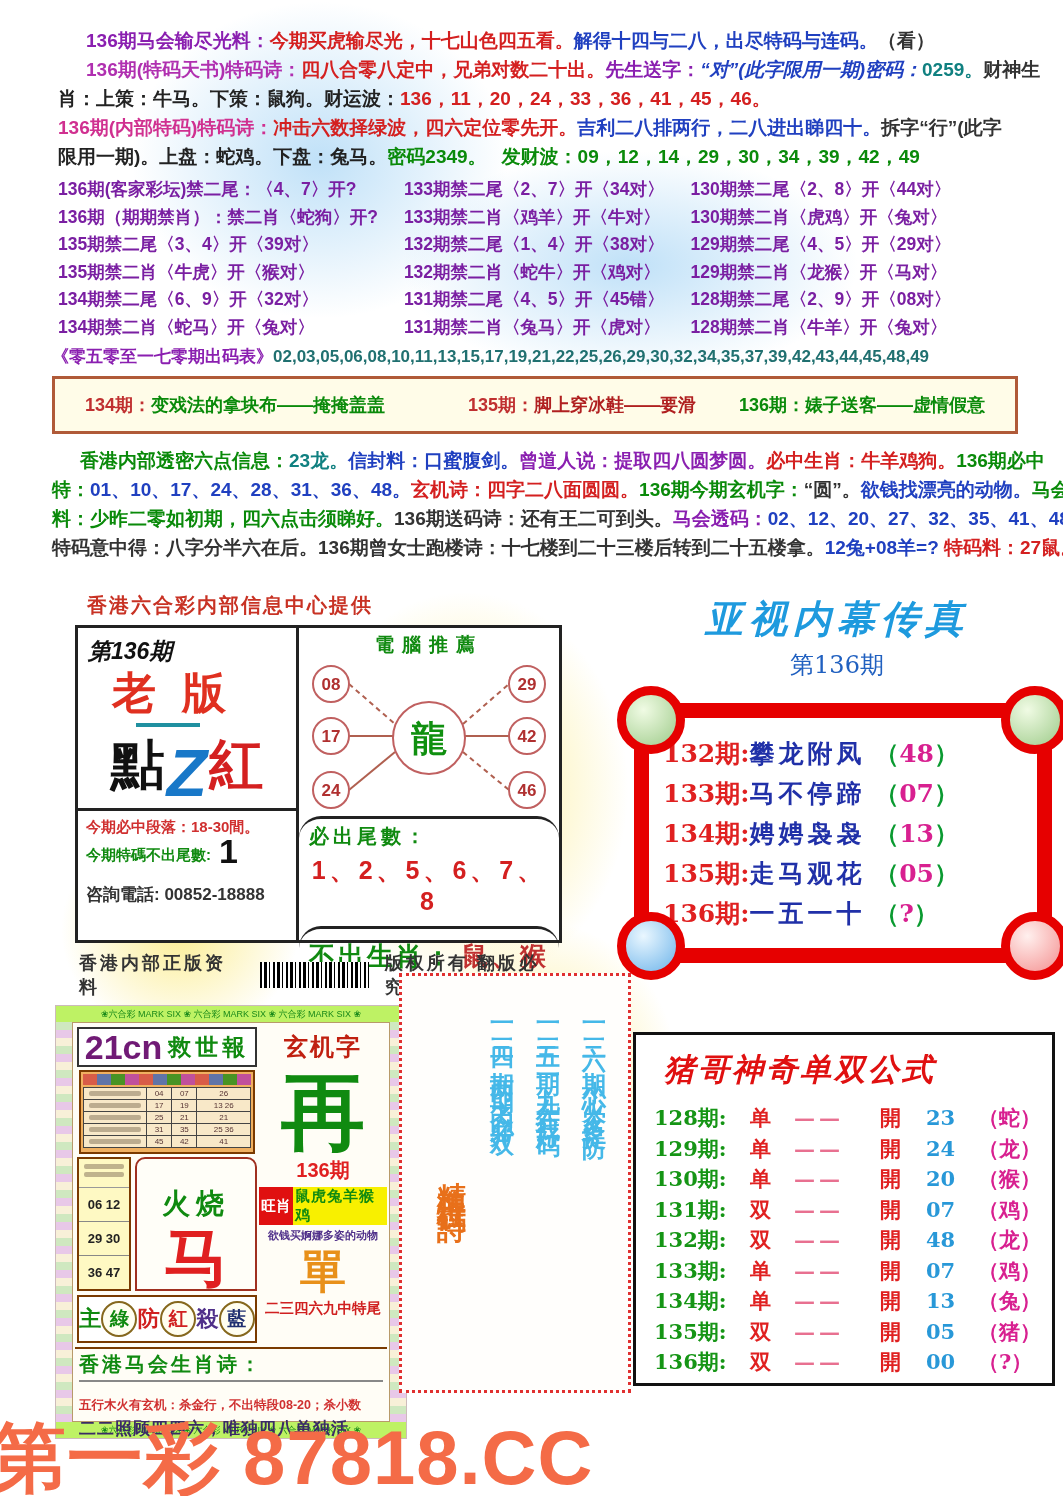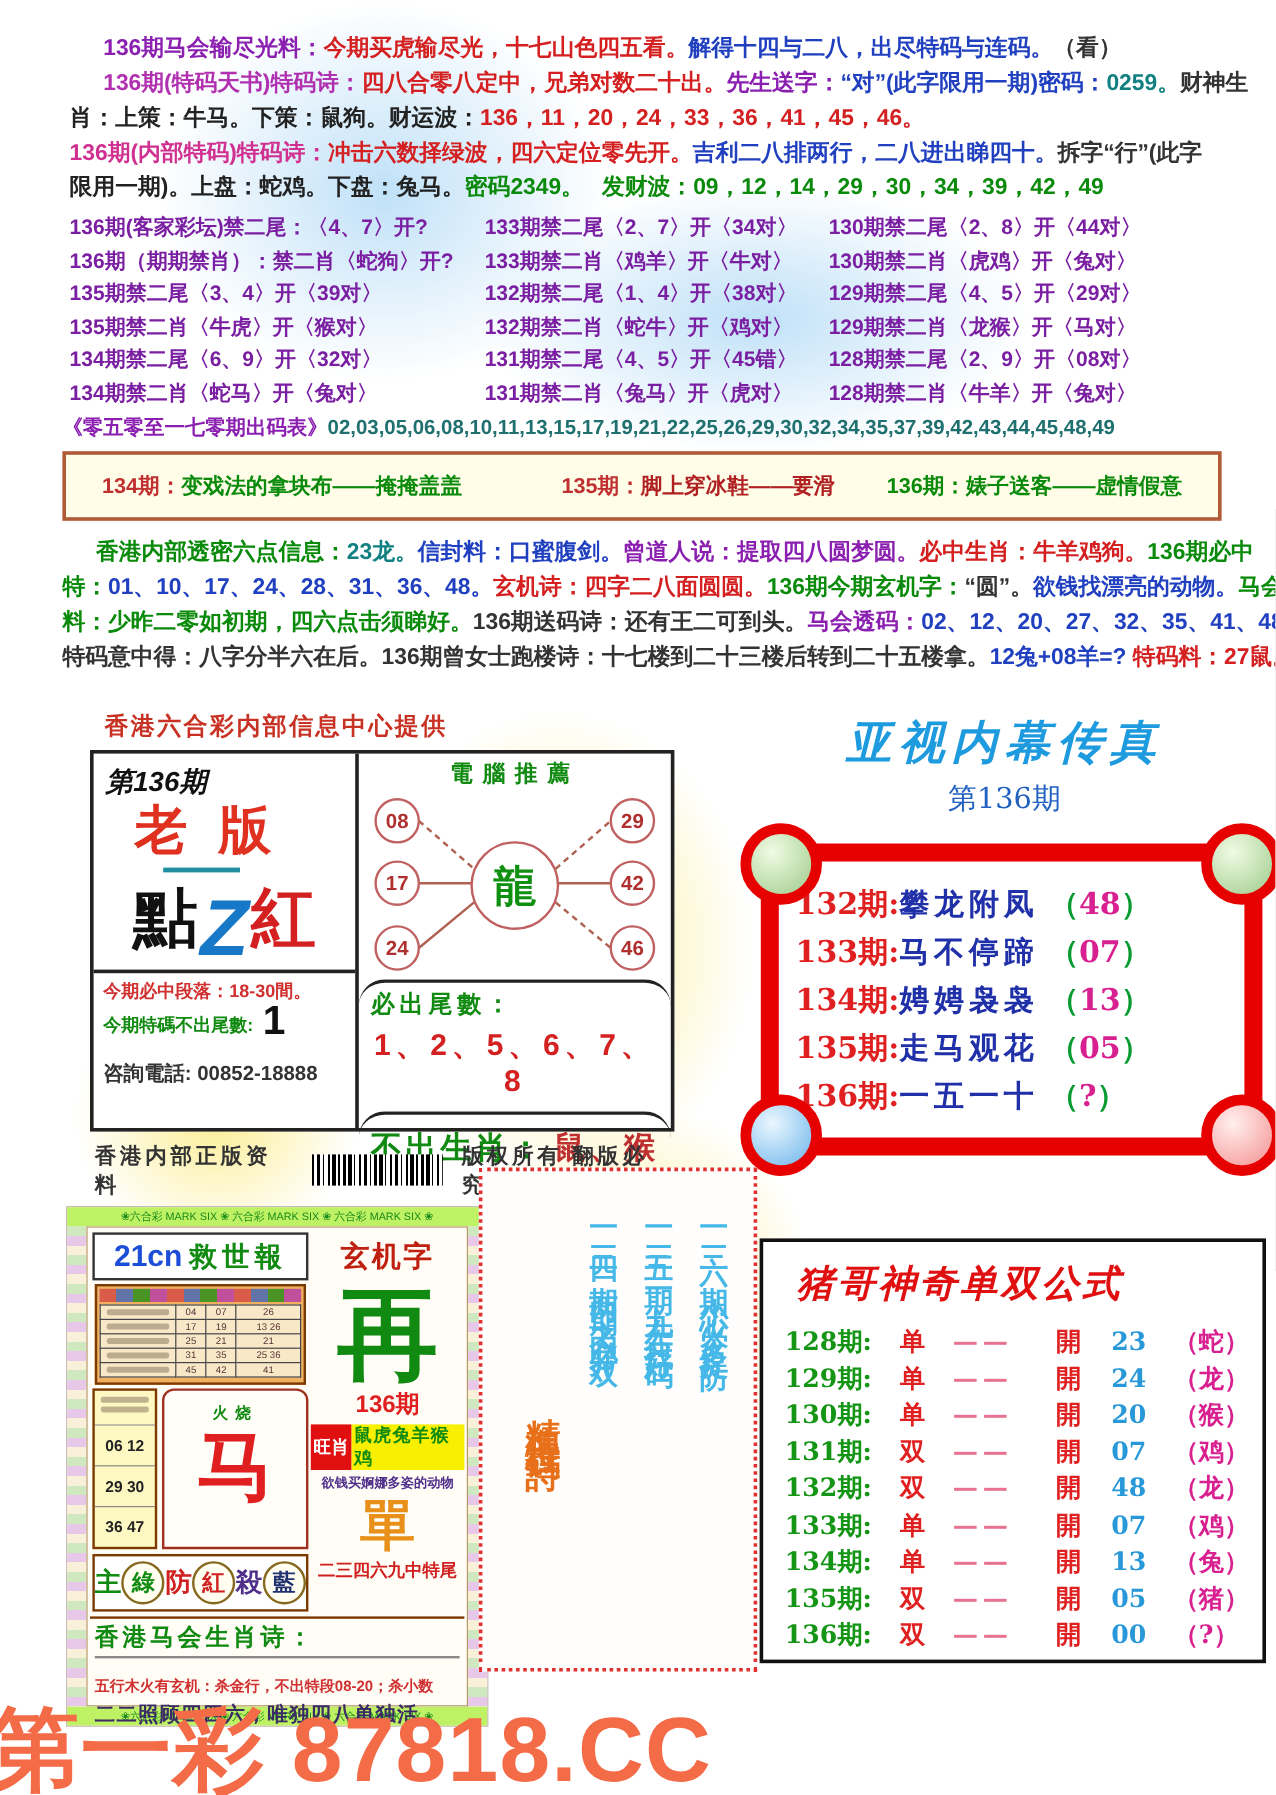--- a/index.html
+++ b/index.html
@@ -73,40 +73,40 @@
   
   .ms-card{background:#f6eef6;border:1px solid #cbb;}
   .ms-strip{position:absolute;left:0;right:0;height:16px;overflow:hidden;font-size:9px;line-height:16px;
             color:#1a8a1a;white-space:nowrap;text-align:center;background:#bef264;}
   .ms-side{position:absolute;top:16px;bottom:16px;width:16px;overflow:hidden;
            background:repeating-linear-gradient(180deg,#cfe8c0 0 8px,#e8c8e8 8px 16px,#f8f0d8 16px 24px);}
   .ms-inner{position:absolute;left:16px;top:16px;right:16px;bottom:16px;background:#fffdf6;border:1px solid #b89a6a;
             display:grid;grid-template-columns:58px 1fr 128px;grid-template-rows:44px 86px 138px 52px 78px;padding:2px;}
   .ms-title-box{grid-column:1/3;grid-row:1;border:2px solid #333;background:#fff;margin:2px;display:flex;
                 align-items:center;justify-content:center;gap:6px;}
-  .ms-21cn{font-size:25px;font-weight:bold;color:#1d4ed8;}
+  .ms-21cn{font-size:34px;font-weight:bold;color:#701a75;}
   .ms-jsb{font-size:23px;font-weight:bold;color:#108a10;letter-spacing:4px;}
   .ms-xjz{grid-column:3;grid-row:1;display:flex;align-items:center;justify-content:center;
           font-size:24px;font-weight:bold;color:#c02010;letter-spacing:2px;}
   .ms-stat{grid-column:1/3;grid-row:2;margin:1px 4px;background:#f0b060;border:2px solid #7a3a00;padding:2px;}
   .ms-stat-head{height:11px;background:repeating-linear-gradient(90deg,#d04040 0 14px,#3060c0 14px 28px,#108a10 28px 42px,#b030b0 42px 56px);opacity:.75;margin-bottom:2px;}
   .ms-stat table{border-collapse:collapse;width:100%;background:#f8e8c8;}
   .ms-stat td{border:1px solid #444;font-size:8px;color:#533;text-align:center;height:11px;padding:0;}
   .blurbar{display:block;width:85%;height:5px;margin:0 auto;background:#8a7a60;opacity:.55;border-radius:2px;}
   .ms-zai{grid-column:3;grid-row:2;display:flex;align-items:center;justify-content:center;
           font-size:84px;font-weight:bold;color:#108a10;line-height:80px;}
   .ms-pairs{grid-column:1;grid-row:3;border:2px solid #7a3a00;margin:2px;background:#fef9c3;display:flex;flex-direction:column;}
   .ms-pairs .head{height:24px;border-bottom:1px solid #999;padding:2px;}
   .ms-pairs .head .blurbar{margin-top:3px;}
   .ms-pairs .cell{flex:1;border-bottom:1px solid #888;display:flex;align-items:center;justify-content:center;
                   font-size:13px;font-weight:bold;color:#222;}
   .ms-pairs .cell:last-child{border-bottom:none;}
   .ms-huoshao{grid-column:2;grid-row:3;border:2px solid #a03020;border-radius:10px 10px 0 0;margin:2px;
               display:flex;flex-direction:column;align-items:center;background:#fffef8;}
-  .ms-hs-t{font-size:13px;font-weight:bold;color:#108a10;letter-spacing:6px;padding-top:10px;}
+  .ms-hs-t{font-size:28px;font-weight:bold;color:#108a10;letter-spacing:6px;padding-top:26px;}
   .ms-ma{font-size:64px;font-weight:bold;color:#e02020;line-height:70px;}
   .ms-wang{grid-column:3;grid-row:3/5;display:flex;flex-direction:column;align-items:center;gap:3px;padding-top:2px;}
   .ms-wqi{font-size:20px;font-weight:bold;color:#e02020;}
   .ms-wrow{display:flex;align-items:stretch;width:100%;}
   .ms-wlab{background:#e01010;color:#fff;font-size:15px;font-weight:bold;padding:3px 2px;display:flex;align-items:center;}
   .ms-wval{background:#f8f000;color:#108a10;font-size:15px;font-weight:bold;display:flex;align-items:center;
            padding:0 2px;letter-spacing:1px;flex:1;justify-content:center;}
   .ms-yq{font-size:11px;font-weight:bold;color:#50308a;white-space:nowrap;}
   .ms-dan{font-size:46px;font-weight:bold;color:#e8901a;line-height:50px;}
   .ms-tw{font-size:14.5px;font-weight:bold;color:#d02020;white-space:nowrap;}
@@ -146,21 +146,21 @@
 
   <div class="wm blue" style="left:130px;top:0px;width:380px;height:320px;"></div>
   <div class="wm blue" style="left:400px;top:150px;width:460px;height:230px;"></div>
   <div class="wm yellow" style="left:300px;top:590px;width:330px;height:400px;"></div>
   <div class="wm yellow" style="left:400px;top:920px;width:280px;height:320px;"></div>
   <div class="wm yellow" style="left:620px;top:1030px;width:360px;height:340px;"></div>
   <div class="wm yellow" style="left:60px;top:820px;width:240px;height:220px;"></div>
 
   <div class="abs z1" id="top-notes" style="left:58px;top:26px;width:980px;">
       <div class="note-line ind"><span style="color: rgb(138, 31, 176);">136期马会输尽光料：</span><span style="color: rgb(212, 32, 32);">今期买虎输尽光，十七山色四五看。</span><span style="color: rgb(32, 64, 192);">解得十四与二八，出尽特码与连码。</span><span style="color: rgb(51, 51, 51);">（看）</span></div>
-      <div class="note-line ind"><span style="color: rgb(176, 48, 176);">136期(特码天书)特码诗：</span><span style="color: rgb(212, 32, 32);">四八合零八定中，兄弟对数二十出。</span><span style="color: rgb(138, 31, 176);">先生送字：</span><span style="color: rgb(32, 64, 192);">“对”(此字限用一期)密码：</span><span style="color: rgb(16, 128, 128);">0259。</span><span style="color: rgb(51, 51, 51);">财神生</span></div>
+      <div class="note-line ind"><span style="color: rgb(176, 48, 176);">136期(特码天书)特码诗：</span><span style="color: rgb(212, 32, 32);">四八合零八定中，兄弟对数二十出。</span><span style="color: rgb(138, 31, 176);">先生送字：</span><span style="color: rgb(32, 64, 192); font-style: italic;">“对”(此字限用一期)密码：</span><span style="color: rgb(16, 128, 128);">0259。</span><span style="color: rgb(51, 51, 51);">财神生</span></div>
       <div class="note-line"><span style="color: rgb(34, 34, 34);">肖：上策：牛马。下策：鼠狗。财运波：</span><span style="color: rgb(212, 32, 32);">136，11，20，24，33，36，41，45，46。</span></div>
       <div class="note-line"><span style="color: rgb(208, 48, 144);">136期(内部特码)特码诗：</span><span style="color: rgb(212, 32, 32);">冲击六数择绿波，四六定位零先开。</span><span style="color: rgb(32, 64, 192);">吉利二八排两行，二八进出睇四十。</span><span style="color: rgb(51, 51, 51);">拆字“行”(此字</span></div>
       <div class="note-line"><span style="color: rgb(34, 34, 34);">限用一期)。上盘：蛇鸡。下盘：兔马。</span><span style="color: rgb(10, 138, 10);">密码2349。</span><span style="color: rgb(10, 138, 10); margin-left: 15px;">发财波：09，12，14，29，30，34，39，42，49</span></div>
     </div>
 
   <div class="abs z1 ban-wrap" id="ban-table" style="left:58px;top:176px;">
       <div class="ban-col">
         <div class="ban-cell">136期(客家彩坛)禁二尾：〈4、7〉开?</div>
         <div class="ban-cell">136期（期期禁肖）：禁二肖〈蛇狗〉开?</div>
         <div class="ban-cell">135期禁二尾〈3、4〉开〈39对〉</div>

